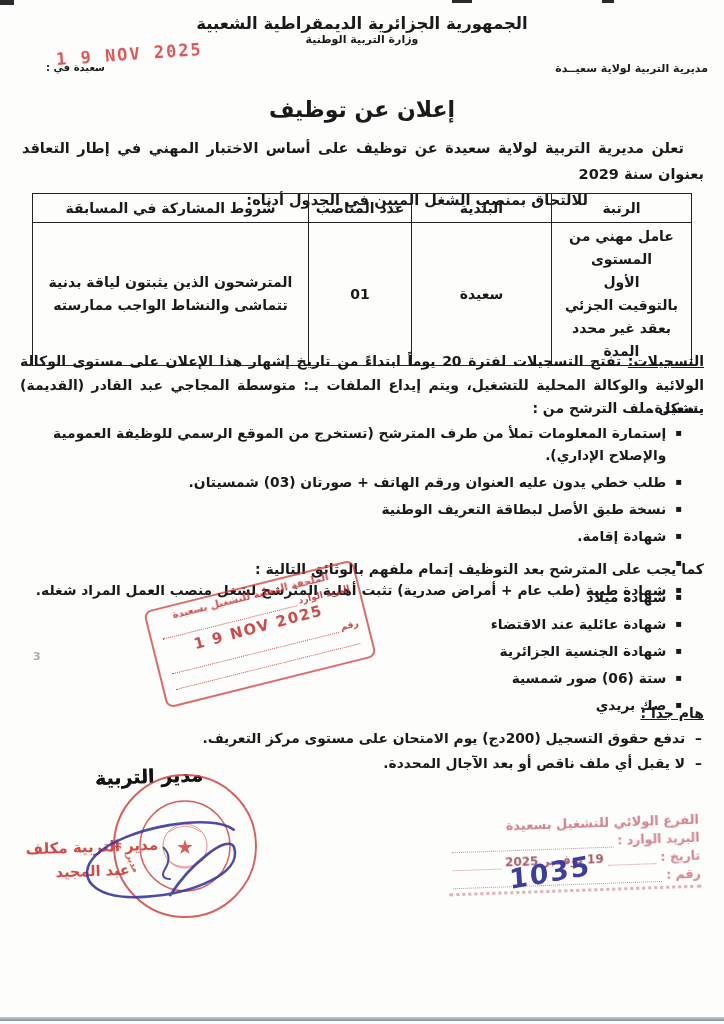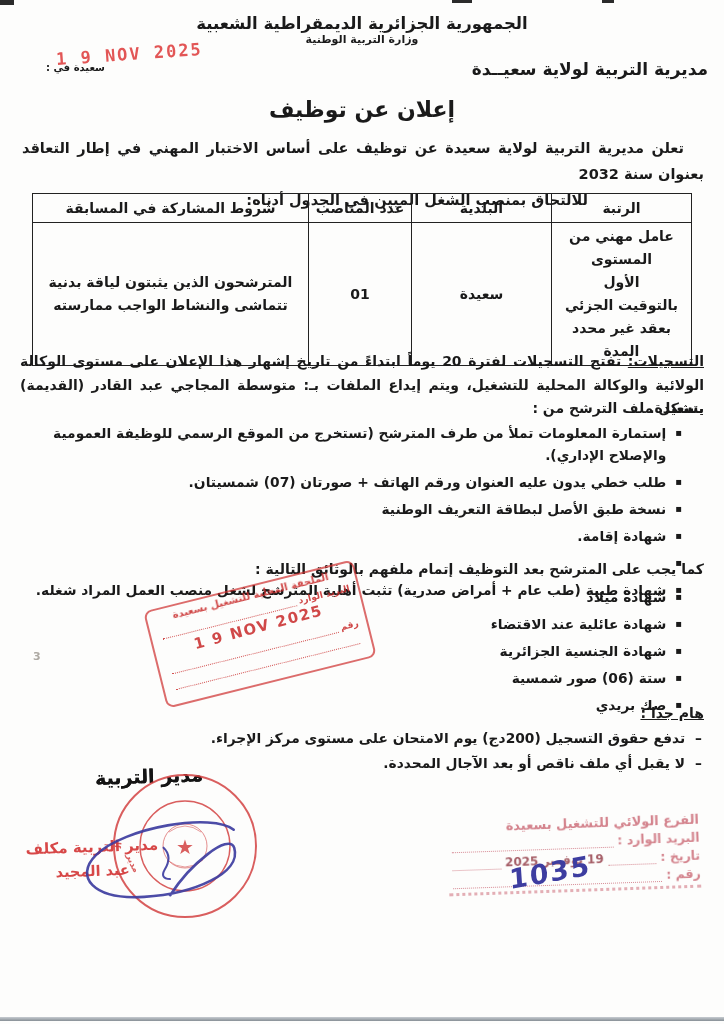--- a/index.html
+++ b/index.html
@@ -6,21 +6,21 @@
   .page{
     position:relative;width:724px;height:1024px;margin:0 auto;
     background:#fdfdfc;overflow:hidden;
     font-family:"DejaVu Sans","Liberation Sans",sans-serif;
     color:#1a1a1a;direction:rtl;
   }
   
   .hdr-center{position:absolute;top:14px;left:0;right:0;text-align:center;}
   .hdr-center .l1{font-size:16.5px;font-weight:800;}
   .hdr-center .l2{font-size:11px;font-weight:800;margin-top:0;}
-  .hdr-right{position:absolute;top:58px;right:16px;text-align:right;font-size:17px;font-weight:800;line-height:22px;}
+  .hdr-right{position:absolute;top:58px;right:16px;text-align:right;font-size:11px;font-weight:800;line-height:22px;}
   .date-area{position:absolute;top:42px;left:40px;width:200px;height:46px;}
   .red-date{
     position:absolute;top:2px;left:16px;transform:rotate(-4deg);
     color:#e04545;font-family:"DejaVu Sans Mono","Liberation Mono",monospace;
     font-size:17px;font-weight:700;letter-spacing:2px;direction:ltr;opacity:.9;
   }
   .place-label{position:absolute;top:20px;left:6px;font-size:10px;font-weight:800;}
   .doc-title{position:absolute;top:97px;left:0;right:0;text-align:center;font-size:22px;font-weight:800;letter-spacing:.5px;}
   
   .intro{position:absolute;top:135px;right:20px;left:22px;font-size:14.5px;font-weight:700;line-height:26px;}
@@ -101,21 +101,21 @@
     <div>مديرية التربية لولاية سعيــدة</div>
   </div>
   <div class="date-area">
     <span class="red-date">1 9 NOV 2025</span>
     <span class="place-label">سعيدة في :</span>
   </div>
 
   <div class="doc-title">إعلان عن توظيف</div>
 
   <div class="intro">
-    <div class="l1">تعلن مديرية التربية لولاية سعيدة عن توظيف على أساس الاختبار المهني في إطار التعاقد بعنوان سنة 2032</div>
+    <div class="l1">تعلن مديرية التربية لولاية سعيدة عن توظيف على أساس الاختبار المهني في إطار التعاقد بعنوان سنة 2029</div>
     <div class="l2">للالتحاق بمنصب الشغل المبين في الجدول أدناه:</div>
   </div>
 
   <table class="jobtable">
     <colgroup>
         <col class="col-rank">
         <col class="col-mun">
         <col class="col-num">
         <col class="col-cond">
       </colgroup>
@@ -144,21 +144,21 @@
 
   <div class="file-intro">يتشكل ملف الترشح من :</div>
 
   <ul class="blist list1">
     <li>
         <span class="blt">▪</span>
         <span>إستمارة المعلومات تملأ من طرف المترشح (تستخرج من الموقع الرسمي للوظيفة العمومية والإصلاح الإداري).</span>
       </li>
     <li>
         <span class="blt">▪</span>
-        <span>طلب خطي يدون عليه العنوان ورقم الهاتف + صورتان (07) شمسيتان.</span>
+        <span>طلب خطي يدون عليه العنوان ورقم الهاتف + صورتان (03) شمسيتان.</span>
       </li>
     <li>
         <span class="blt">▪</span>
         <span>نسخة طبق الأصل لبطاقة التعريف الوطنية</span>
       </li>
     <li>
         <span class="blt">▪</span>
         <span>شهادة إقامة.</span>
       </li>
     <li>
@@ -193,21 +193,21 @@
         <span class="blt">▪</span>
         <span>صك بريدي</span>
       </li>
   </ul>
 
   <div class="imp-label u">هام جدا :</div>
 
   <ul class="dlist">
     <li>
         <span class="dsh">–</span>
-        <span>تدفع حقوق التسجيل (200دج) يوم الامتحان على مستوى مركز الإجراء.</span>
+        <span>تدفع حقوق التسجيل (200دج) يوم الامتحان على مستوى مركز التعريف.</span>
       </li>
     <li>
         <span class="dsh">–</span>
         <span>لا يقبل أي ملف ناقص أو بعد الآجال المحددة.</span>
       </li>
   </ul>
 
   <div class="stamp-mid">
     <div class="t">الملحقة المحلية للتشغيل بسعيدة</div>
     <div class="dotrow">

